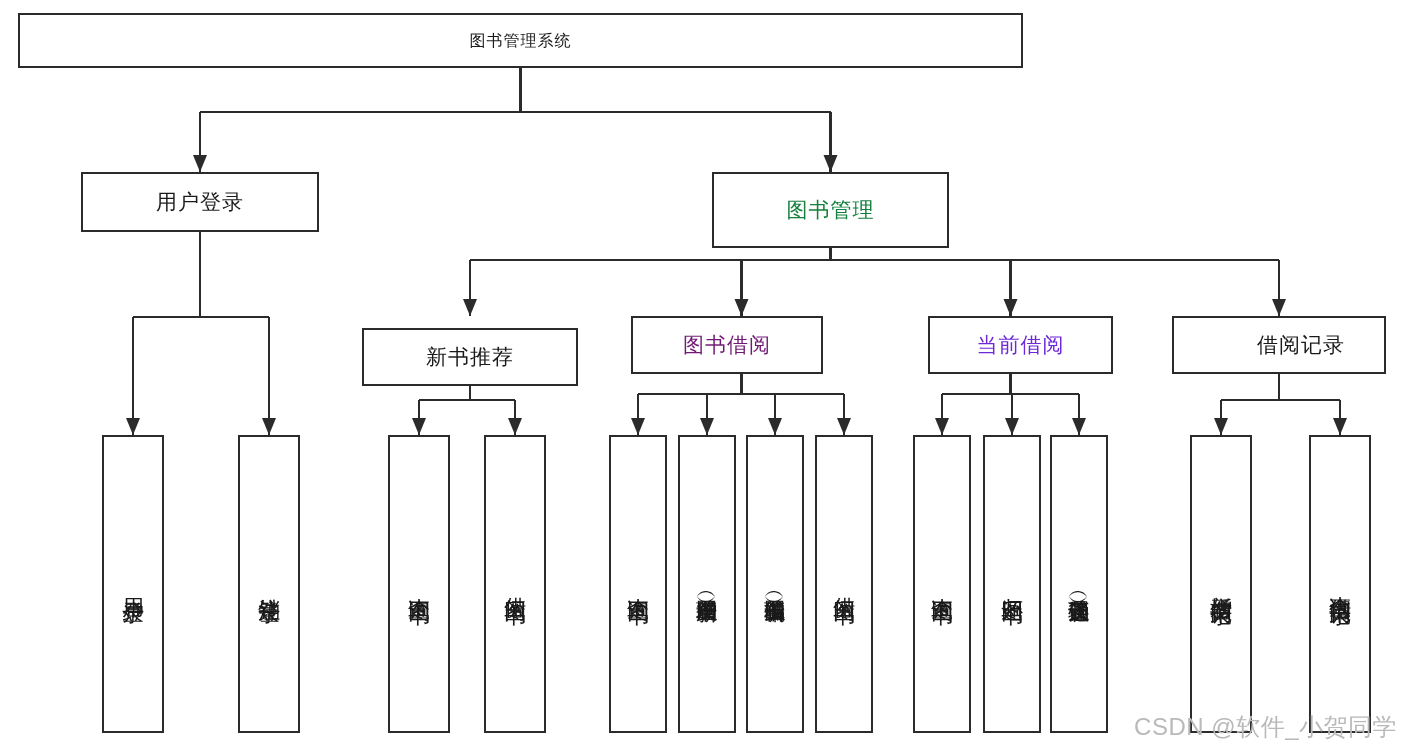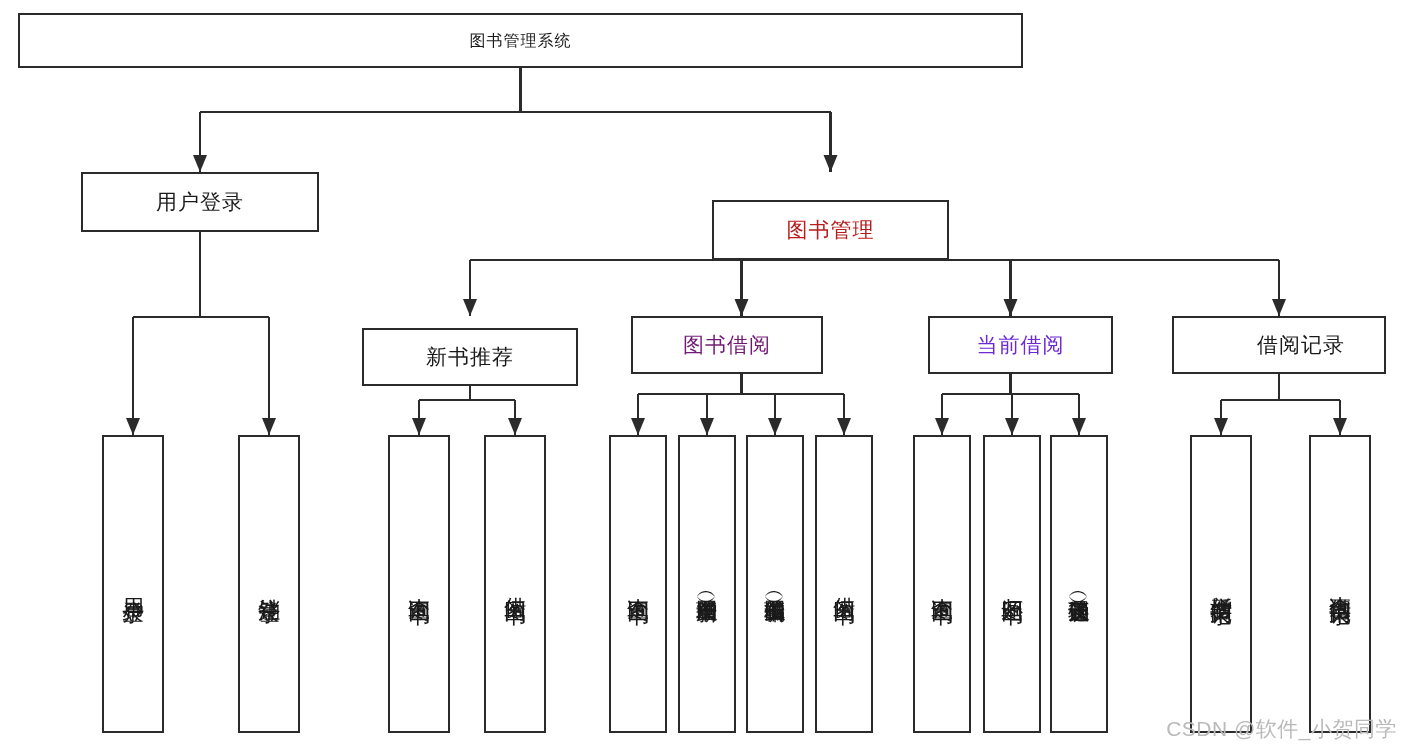--- a/index.html
+++ b/index.html
@@ -64,21 +64,21 @@
     white-space: nowrap;
   }
   .node.v.tight .label {
     font-size: 21px;
     letter-spacing: 0px;
   }
   #watermark {
     position: absolute;
     right: 8px;
     bottom: 4px;
-    font-size: 21px;
+    font-size: 24px;
     color: #b9b9b9;
     white-space: nowrap;
     letter-spacing: 0.5px;
   }
 </style>
 </head>
 <body>
 
 <div id="diagram-root">
   <svg id="edge-layer" viewBox="0 0 1405 747" width="1405" height="747" xmlns="http://www.w3.org/2000/svg">
@@ -135,21 +135,21 @@
       <line x1="1340" y1="400" x2="1340" y2="435" stroke="#2b2b2b" stroke-width="2.5" shape-rendering="crispEdges"></line>
       <polygon points="1333,418 1347,418 1340,435" fill="#2b2b2b"></polygon>
     </svg>
   <div id="node-layer">
       <div class="node h root" style="left: 18px; top: 13px; width: 1005px; height: 55px; border-color: rgb(43, 43, 43); background: rgb(255, 255, 255); color: rgb(26, 26, 26);">
         <span class="label">图书管理系统</span>
       </div>
       <div class="node h" style="left: 81px; top: 172px; width: 238px; height: 60px; border-color: rgb(43, 43, 43); background: rgb(255, 255, 255); color: rgb(26, 26, 26);">
         <span class="label">用户登录</span>
       </div>
-      <div class="node h" style="left: 712px; top: 172px; width: 237px; height: 60px; border-color: rgb(43, 43, 43); background: rgb(255, 255, 255); color: #b91c1c; margin-top: 28px;">
+      <div class="node h" style="left: 712px; top: 172px; width: 237px; height: 76px; border-color: rgb(43, 43, 43); background: rgb(255, 255, 255); color: #15803d;">
         <span class="label">图书管理</span>
       </div>
       <div class="node h" style="left: 362px; top: 316px; width: 216px; height: 58px; border-color: rgb(43, 43, 43); background: rgb(255, 255, 255); color: rgb(26, 26, 26); margin-top: 12px;">
         <span class="label">新书推荐</span>
       </div>
       <div class="node h" style="left: 631px; top: 316px; width: 192px; height: 58px; border-color: rgb(43, 43, 43); background: rgb(255, 255, 255); color: #701a75;">
         <span class="label">图书借阅</span>
       </div>
       <div class="node h" style="left: 928px; top: 316px; width: 185px; height: 58px; border-color: rgb(43, 43, 43); background: rgb(255, 255, 255); color: #6d28d9;">
         <span class="label">当前借阅</span>

